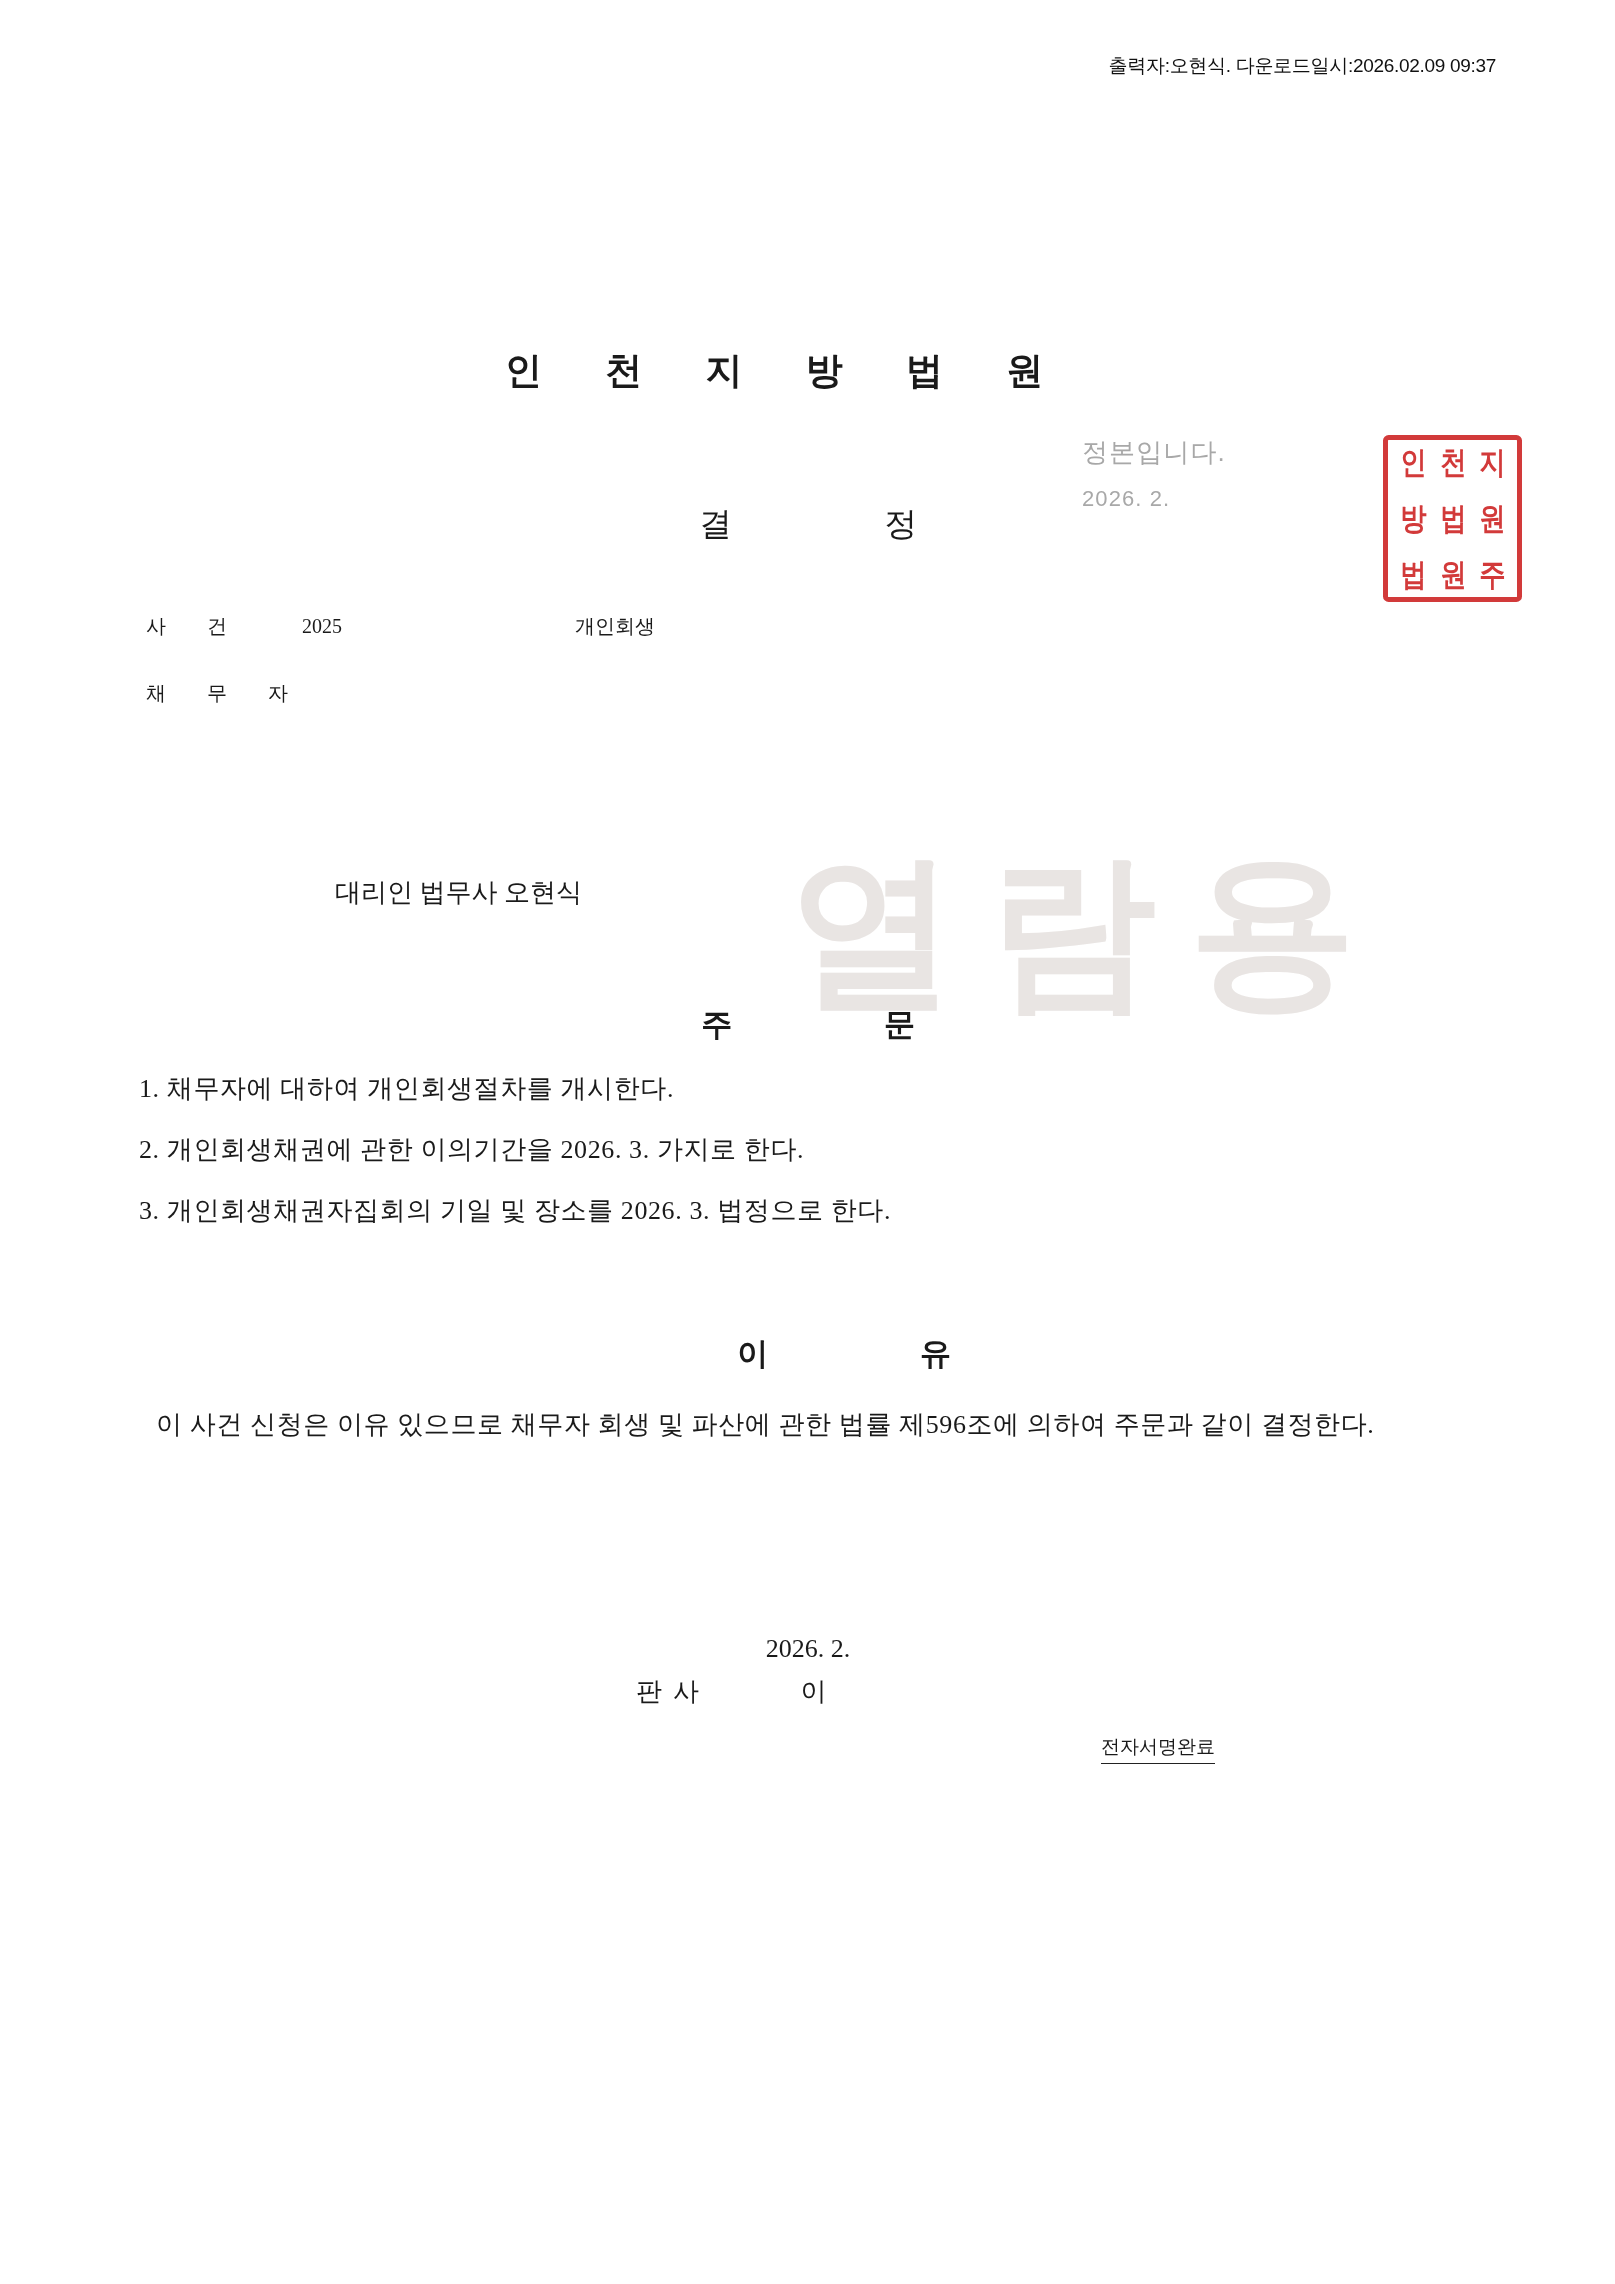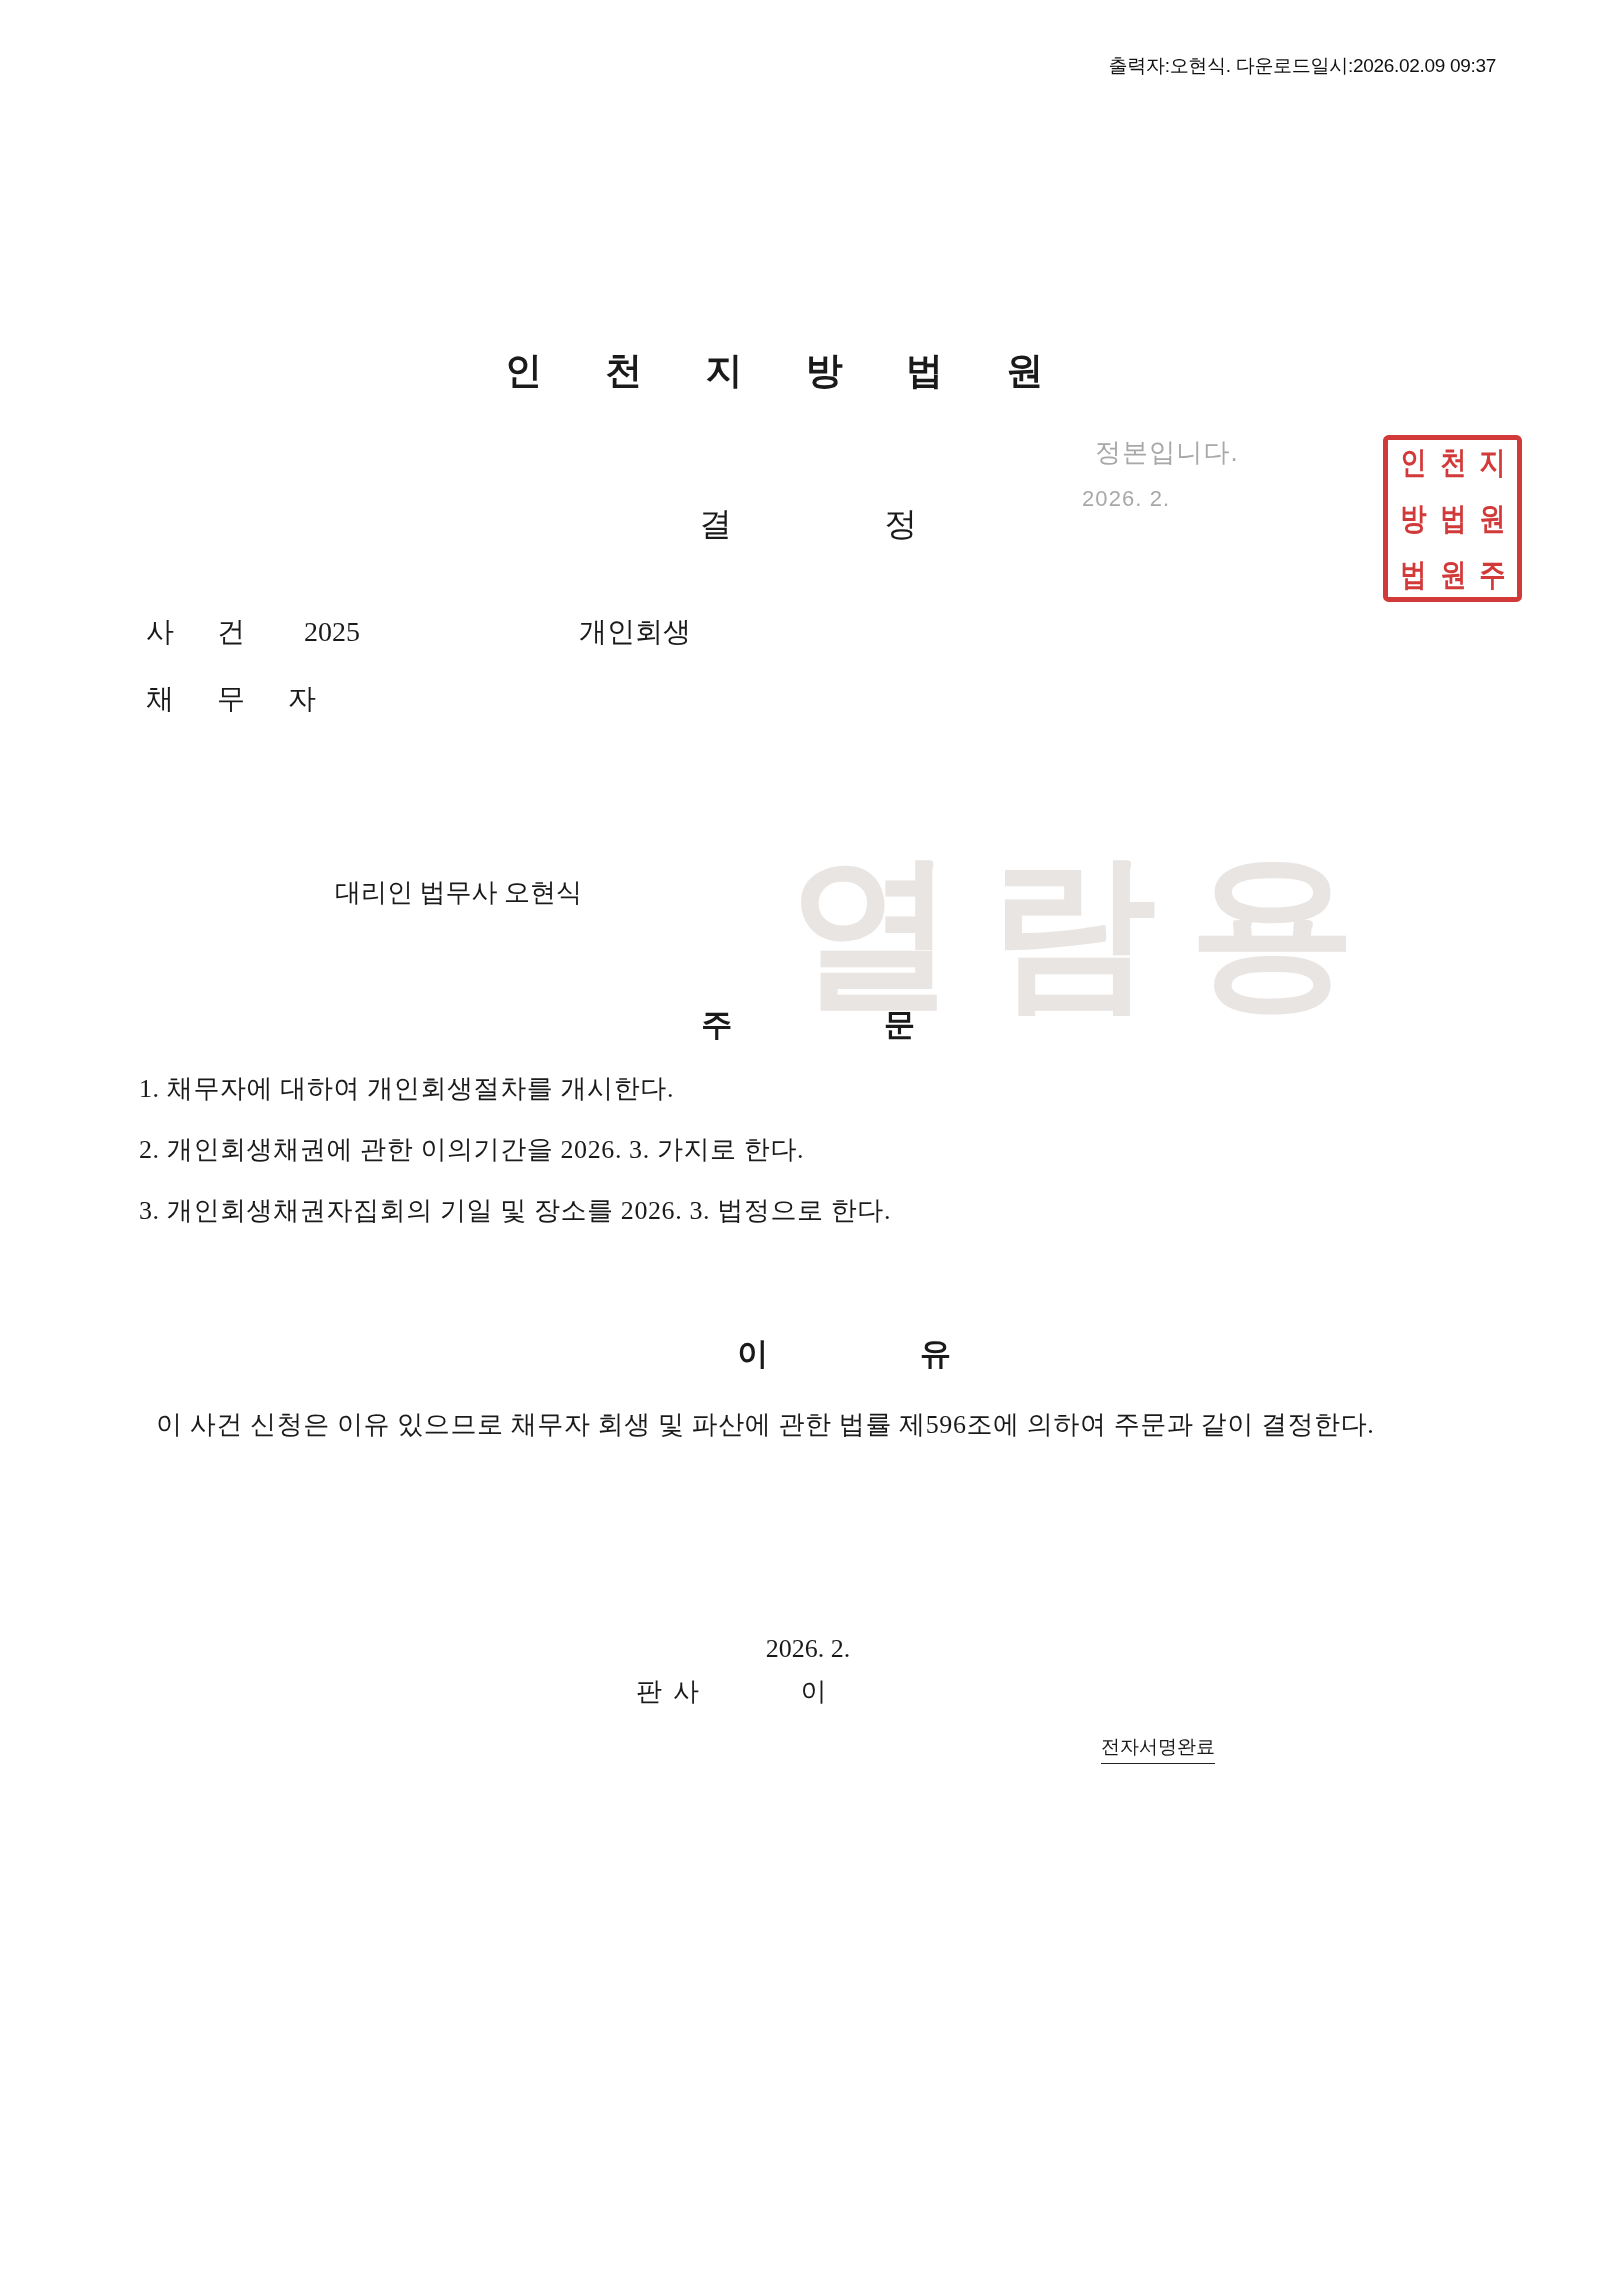--- a/index.html
+++ b/index.html
@@ -74,21 +74,20 @@
     top: 435px;
     left: 1082px;
     z-index: 3;
     color: #a8a8a8;
     font-family: "Liberation Sans", "DejaVu Sans", sans-serif;
   }
   .authentic-line1 {
     font-size: 26px;
     letter-spacing: 1.1px;
     white-space: nowrap;
-    margin-left: 13px;
   }
   .authentic-line2 {
     margin-top: 15.6px;
     font-size: 22px;
     letter-spacing: 1.1px;
     white-space: nowrap;
   }
 
   
   .seal {
@@ -131,21 +130,21 @@
     font-weight: 400;
     letter-spacing: 72px;
     text-indent: 72px;
     z-index: 2;
   }
 
   
   .case-row {
     position: absolute;
     left: 146px;
-    font-size: 28px;
+    font-size: 20px;
     z-index: 2;
     white-space: nowrap;
   }
   .case-row .label {
     display: inline-block;
     width: 151px;
     letter-spacing: 18px;
   }
   .case-row .num {
     display: inline-block;

